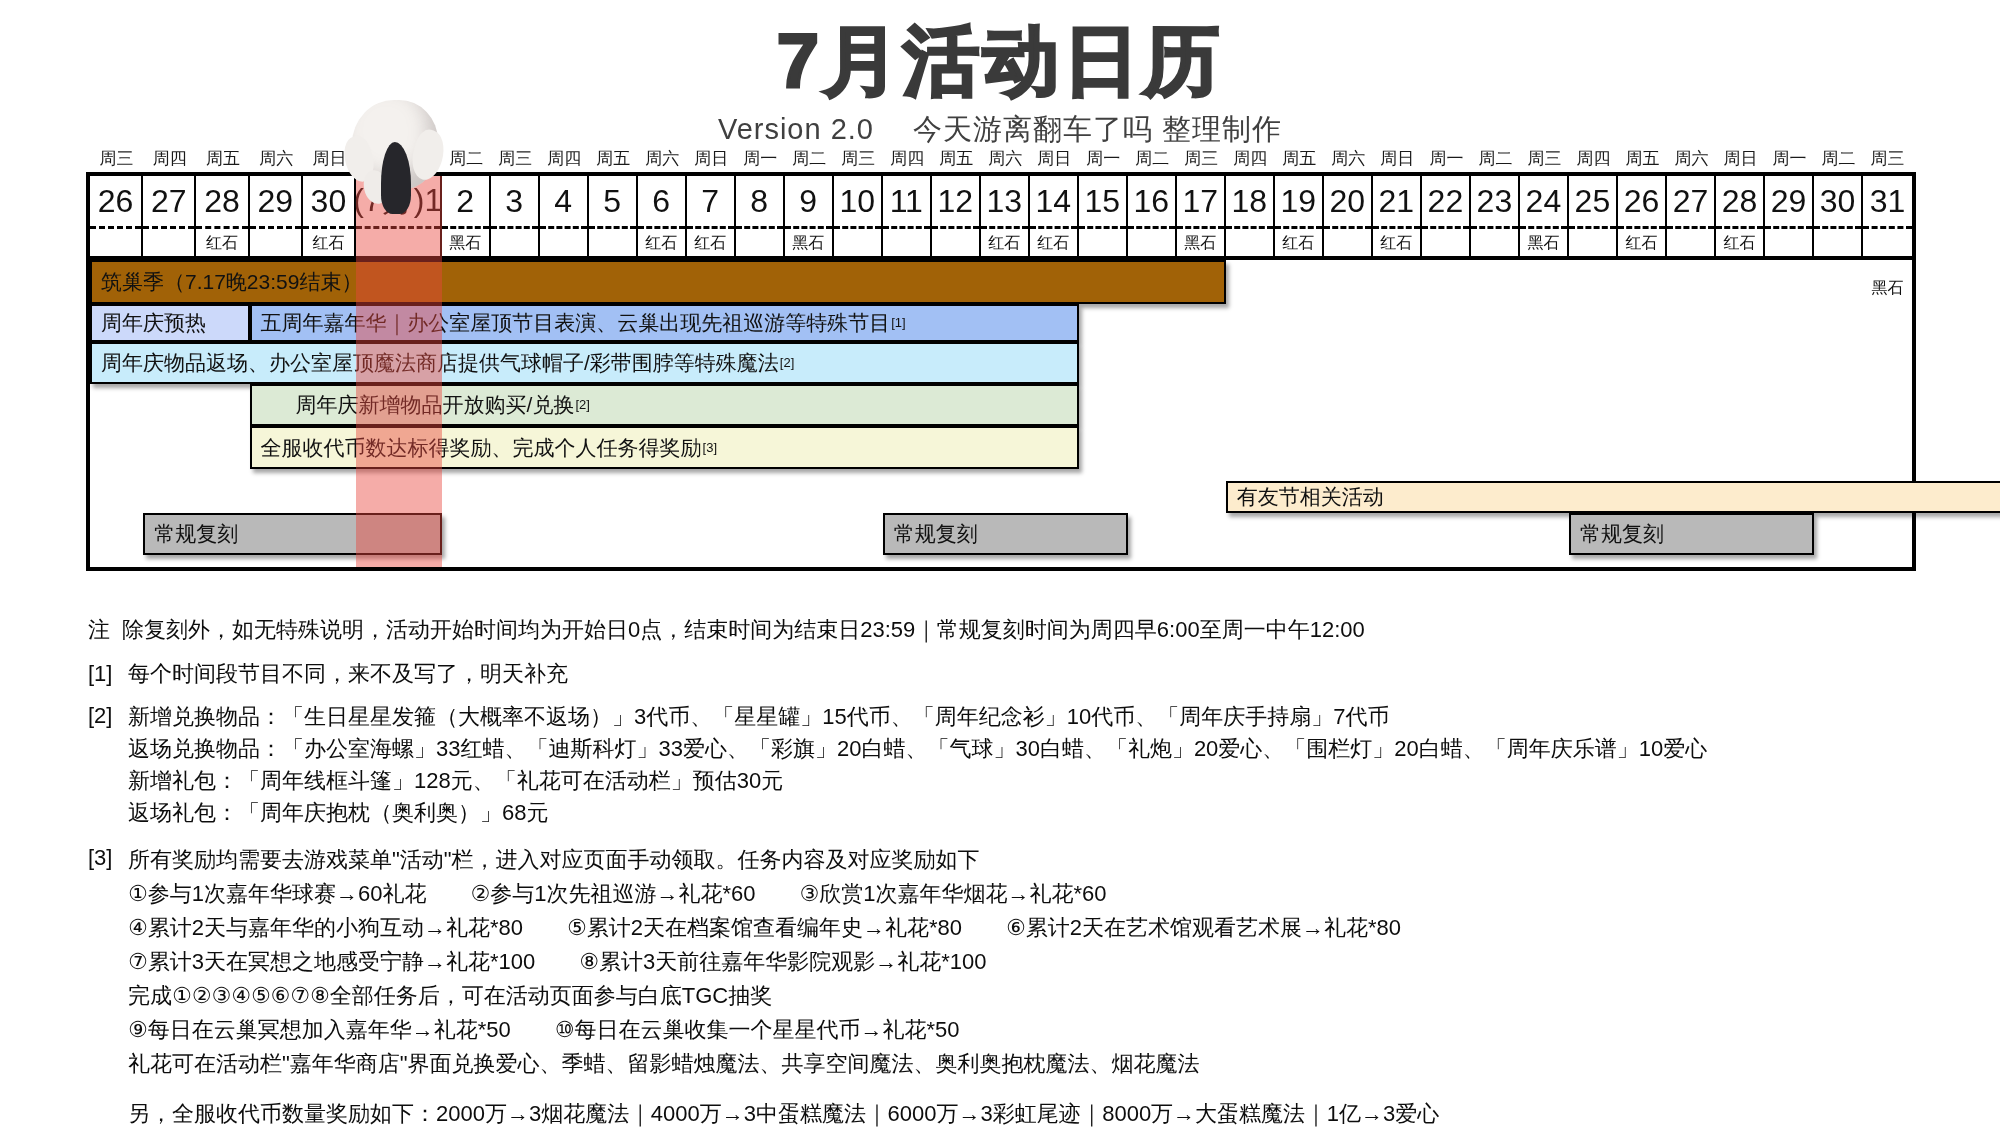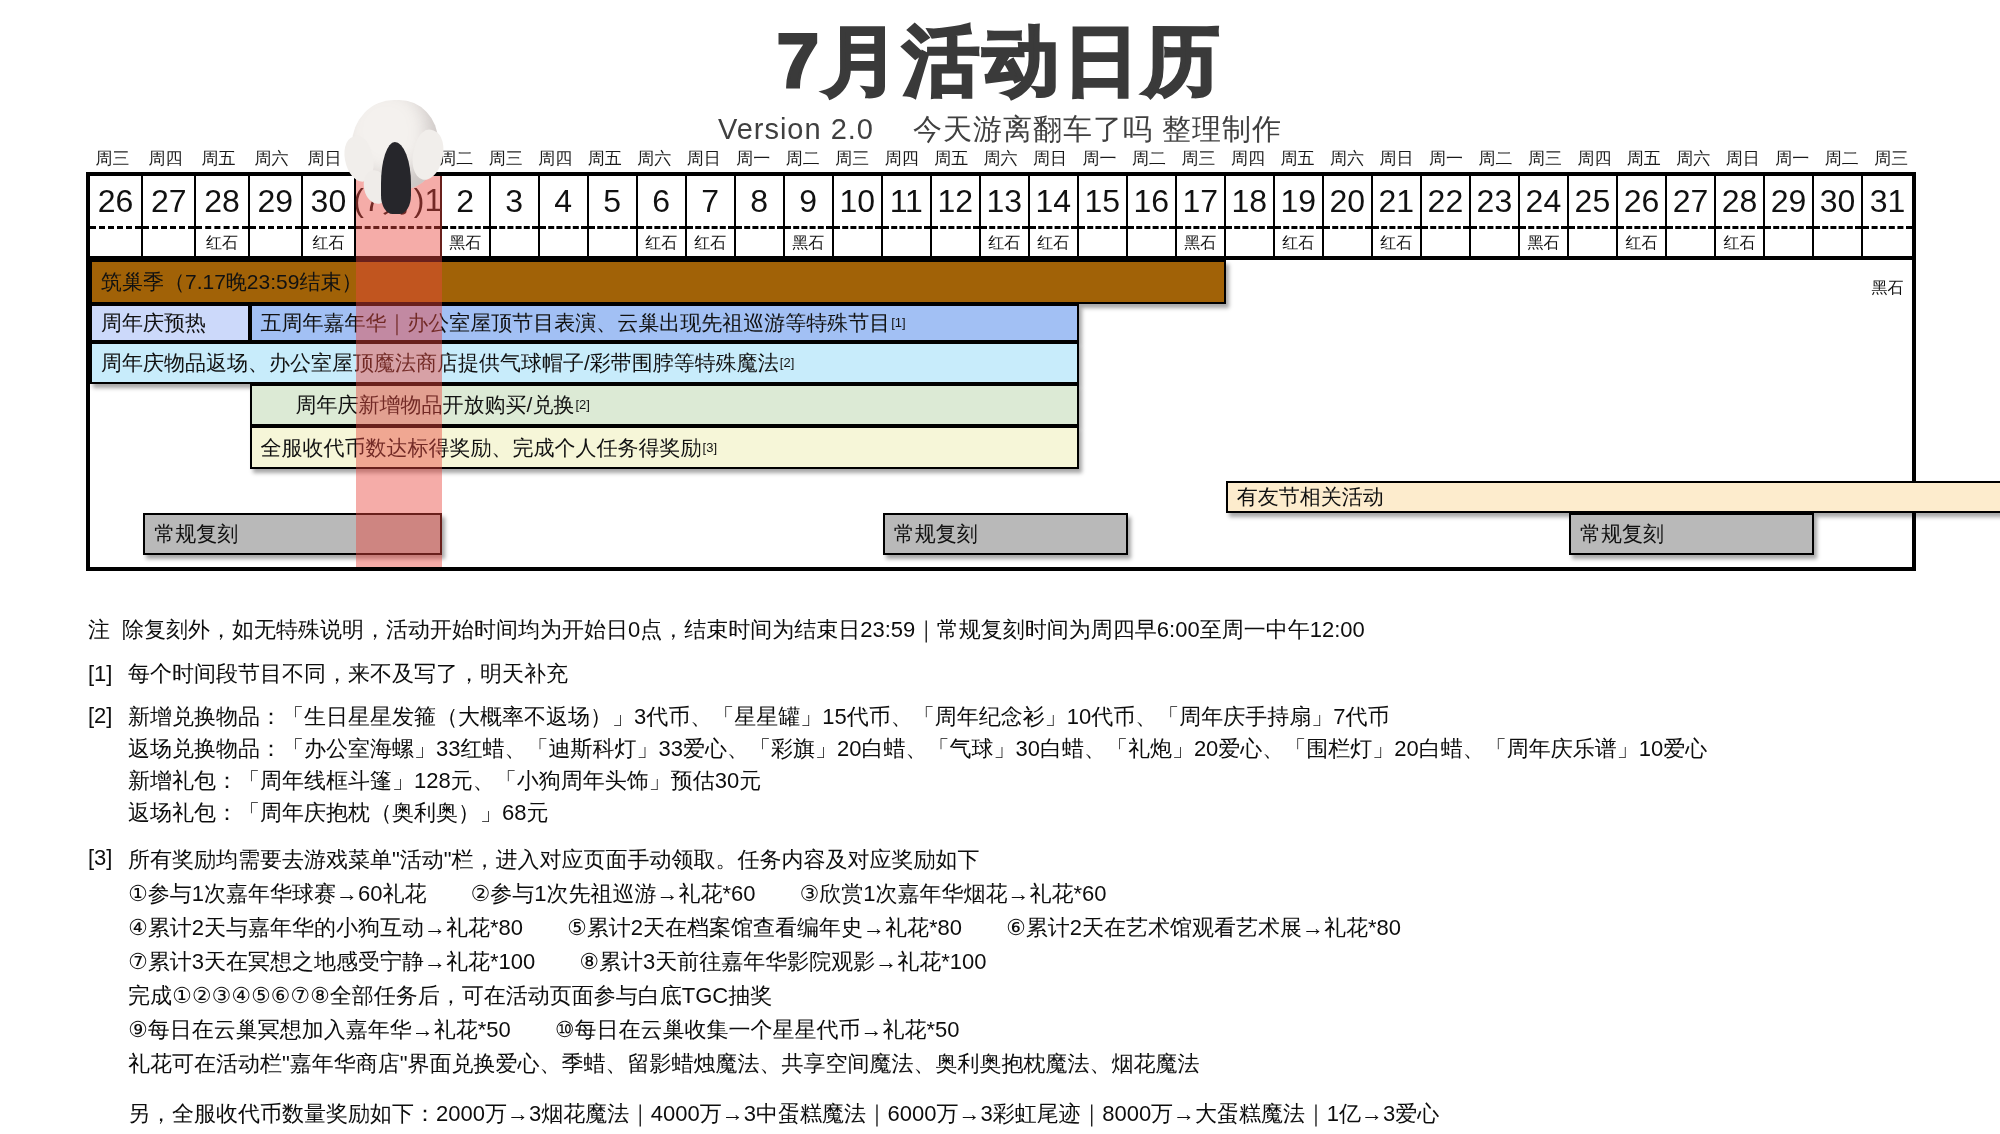--- a/index.html
+++ b/index.html
@@ -30,21 +30,21 @@
     border-radius:46% 54% 38% 38% / 58% 58% 26% 26%;}
 
   .watermark{
     position:absolute;left:1625px;top:322px;z-index:1;
     font-size:104px;font-weight:bold;color:#9cc6e9;opacity:.62;
     transform:rotate(-4deg) skewX(-4deg);letter-spacing:6px;white-space:nowrap;
   }
 
   .calendar{position:absolute;left:86px;top:144px;width:1830px;z-index:3;}
   .cols{display:grid;grid-template-columns:repeat(5,53.4fr) 86fr repeat(30,49.2fr);}
-  .weekday-row{height:26px;align-items:end;padding:0 4px;margin-bottom:2px;gap:8px;}
+  .weekday-row{height:26px;align-items:end;padding:0 4px;margin-bottom:2px;}
   .wd{text-align:center;font-size:17px;color:#1a1a1a;white-space:nowrap;}
 
   .table{
     border:4px solid #000;position:relative;background:#fff;
     grid-template-rows:84px 44px 38px 42px 42px 43px 12px 32px 42px 12px;
   }
   .hcell{grid-row:1;border-right:2px solid #000;border-bottom:4px solid #000;
     display:flex;flex-direction:column;min-width:0;}
   .hcell.last{border-right:none;}
   .hcell .num{flex:0 0 50px;display:flex;align-items:center;justify-content:center;
@@ -314,21 +314,21 @@
         <div style="flex: 0 0 40px; line-height: 30px;">[1]</div>
         <div style="flex: 1 1 0%;">
           <div style="line-height: 30px;">每个时间段节目不同，来不及写了，明天补充</div>
         </div>
       </div>
       <div style="display: flex; margin-top: 12px;">
         <div style="flex: 0 0 40px; line-height: 30px;">[2]</div>
         <div style="flex: 1 1 0%;">
           <div style="line-height: 32px;">新增兑换物品：「生日星星发箍（大概率不返场）」3代币、「星星罐」15代币、「周年纪念衫」10代币、「周年庆手持扇」7代币</div>
           <div style="line-height: 32px;">返场兑换物品：「办公室海螺」33红蜡、「迪斯科灯」33爱心、「彩旗」20白蜡、「气球」30白蜡、「礼炮」20爱心、「围栏灯」20白蜡、「周年庆乐谱」10爱心</div>
-          <div style="line-height: 32px;">新增礼包：「周年线框斗篷」128元、「小狗周年头饰」预估30元</div>
+          <div style="line-height: 32px;">新增礼包：「周年线框斗篷」128元、「礼花可在活动栏」预估30元</div>
           <div style="line-height: 32px;">返场礼包：「周年庆抱枕（奥利奥）」68元</div>
         </div>
       </div>
       <div style="display: flex; margin-top: 14px;">
         <div style="flex: 0 0 40px; line-height: 30px;">[3]</div>
         <div style="flex: 1 1 0%;">
           <div style="line-height: 34px;">所有奖励均需要去游戏菜单"活动"栏，进入对应页面手动领取。任务内容及对应奖励如下</div>
           <div style="line-height: 34px;">①参与1次嘉年华球赛→60礼花　　②参与1次先祖巡游→礼花*60　　③欣赏1次嘉年华烟花→礼花*60</div>
           <div style="line-height: 34px;">④累计2天与嘉年华的小狗互动→礼花*80　　⑤累计2天在档案馆查看编年史→礼花*80　　⑥累计2天在艺术馆观看艺术展→礼花*80</div>
           <div style="line-height: 34px;">⑦累计3天在冥想之地感受宁静→礼花*100　　⑧累计3天前往嘉年华影院观影→礼花*100</div>

